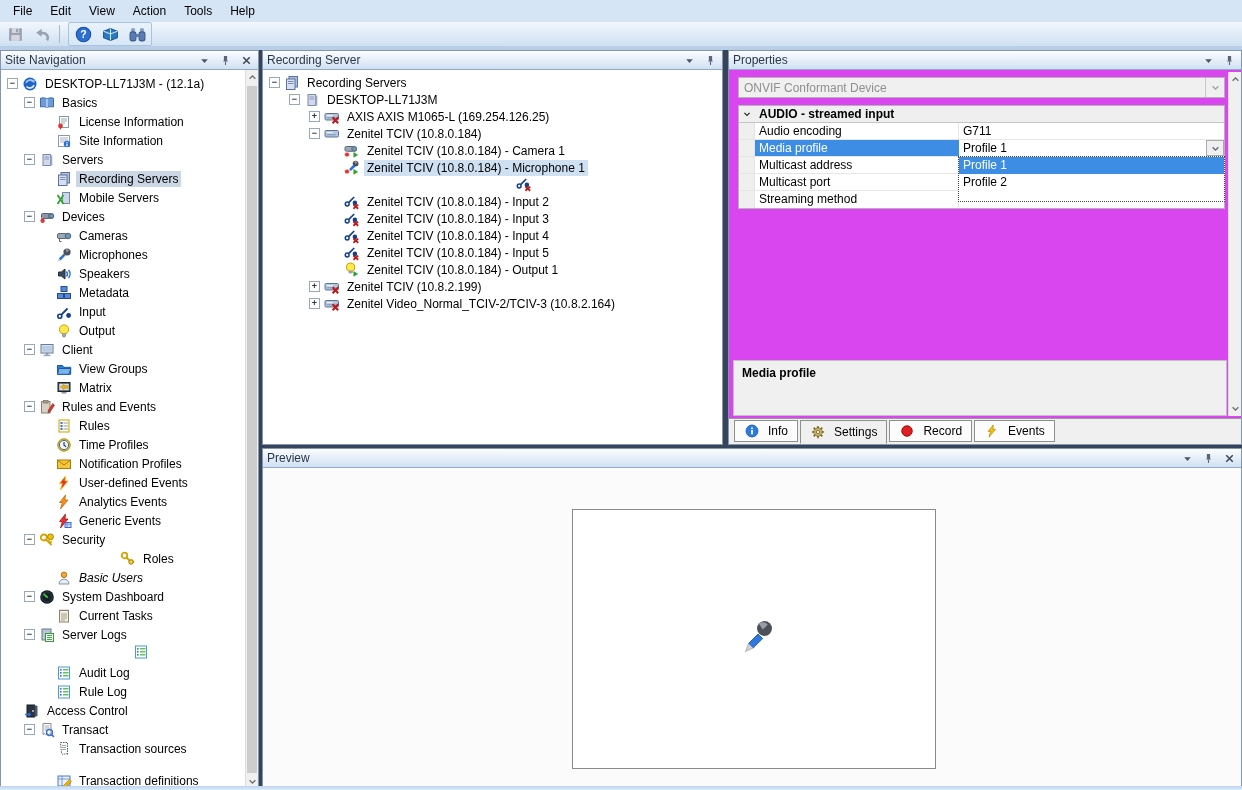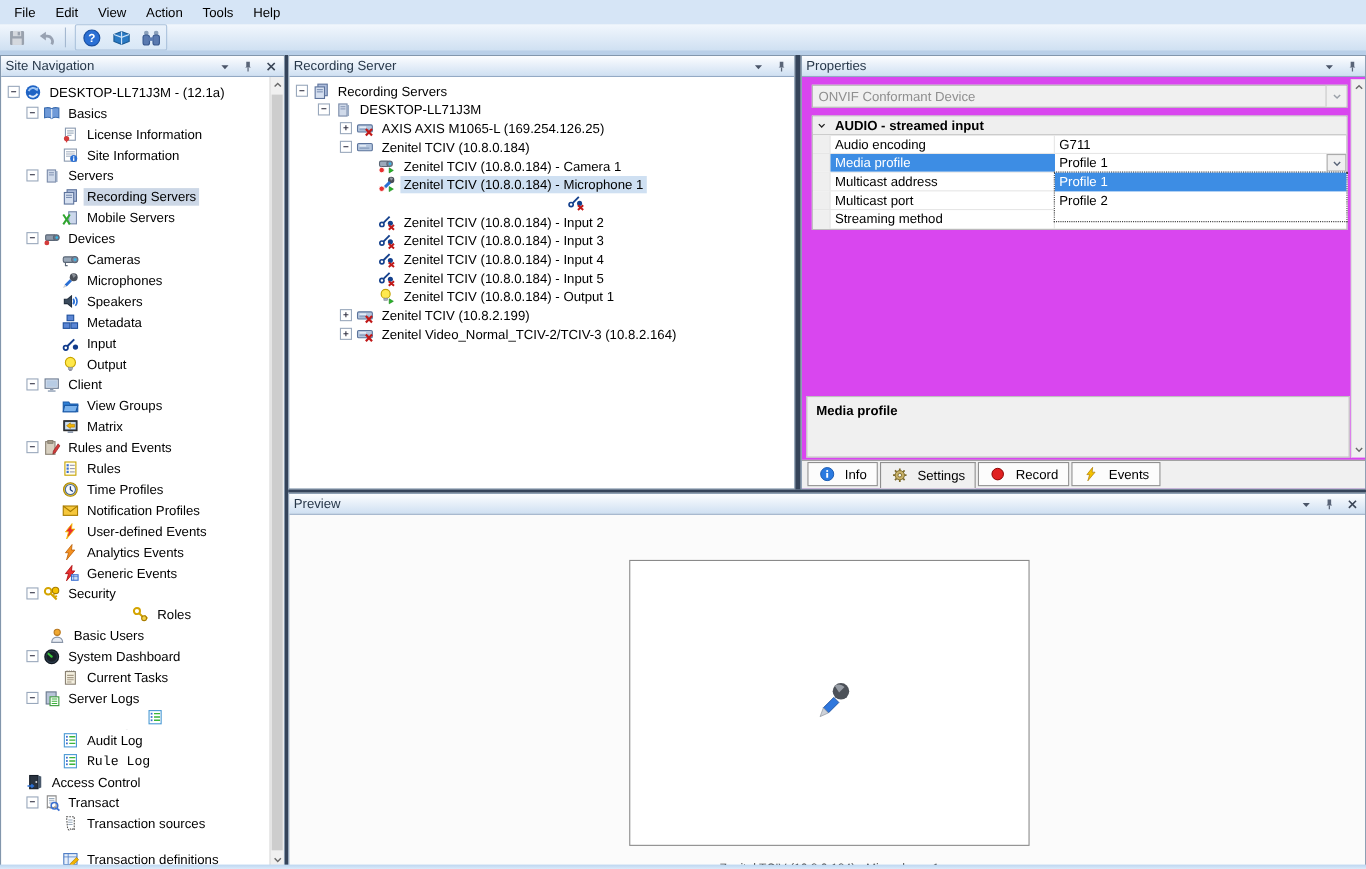--- a/index.html
+++ b/index.html
@@ -465,21 +465,21 @@
             <span class="expsp"></span>
             <span class="ticon">
               <svg width="16" height="16" viewBox="0 0 16 16">
                 <circle cx="4.5" cy="4.5" r="2.8" fill="none" stroke="#d4a400" stroke-width="1.8"></circle>
                 <path d="M6.5 6.5 12.5 12.5M10.5 10.5l2-1.8M12 12l2-1.8" stroke="#d4a400" stroke-width="1.8"></path>
                 <circle cx="11" cy="11" r="2.2" fill="#f4d44a" stroke="#a87c00"></circle>
               </svg>
             </span>
             <span class="tlabel">Roles</span>
           </div>
-          <div class="trow" style="height: 19px; padding-left: 28px;">
+          <div class="trow" style="height: 19px; padding-left: 40px; font-style: italic;">
             <span class="expsp"></span>
             <span class="ticon">
               <svg width="16" height="16" viewBox="0 0 16 16">
                 <circle cx="8" cy="4.8" r="2.8" fill="#f0a830" stroke="#b87820"></circle>
                 <path d="M3 14c0-3 2.2-4.8 5-4.8s5 1.8 5 4.8z" fill="#e8ecf4" stroke="#8a96a8"></path>
               </svg>
             </span>
             <span class="tlabel">Basic Users</span>
           </div>
           <div class="trow" style="height: 19px; padding-left: 23px;">
@@ -539,21 +539,21 @@
                 <rect x="4" y="4" width="1.6" height="1.6" fill="#3a6fd0"></rect>
                 <path d="M7 4.8h5.5" stroke="#3ab43a" stroke-width="1.2"></path>
                 <rect x="4" y="7" width="1.6" height="1.6" fill="#3a6fd0"></rect>
                 <path d="M7 7.8h5.5" stroke="#3ab43a" stroke-width="1.2"></path>
                 <rect x="4" y="10" width="1.6" height="1.6" fill="#3a6fd0"></rect>
                 <path d="M7 10.8h5.5" stroke="#3ab43a" stroke-width="1.2"></path>
               </svg>
             </span>
             <span class="tlabel">Audit Log</span>
           </div>
-          <div class="trow" style="height: 19px; padding-left: 40px; font-family: Liberation Mono, monospace;">
+          <div class="trow" style="height: 19px; padding-left: 40px;">
             <span class="expsp"></span>
             <span class="ticon">
               <svg width="16" height="16" viewBox="0 0 16 16">
                 <rect x="2.5" y="2" width="11" height="12" fill="#fff" stroke="#4a9ad4"></rect>
                 <rect x="4" y="4" width="1.6" height="1.6" fill="#3a6fd0"></rect>
                 <path d="M7 4.8h5.5" stroke="#3ab43a" stroke-width="1.2"></path>
                 <rect x="4" y="7" width="1.6" height="1.6" fill="#3a6fd0"></rect>
                 <path d="M7 7.8h5.5" stroke="#3ab43a" stroke-width="1.2"></path>
                 <rect x="4" y="10" width="1.6" height="1.6" fill="#3a6fd0"></rect>
                 <path d="M7 10.8h5.5" stroke="#3ab43a" stroke-width="1.2"></path>

